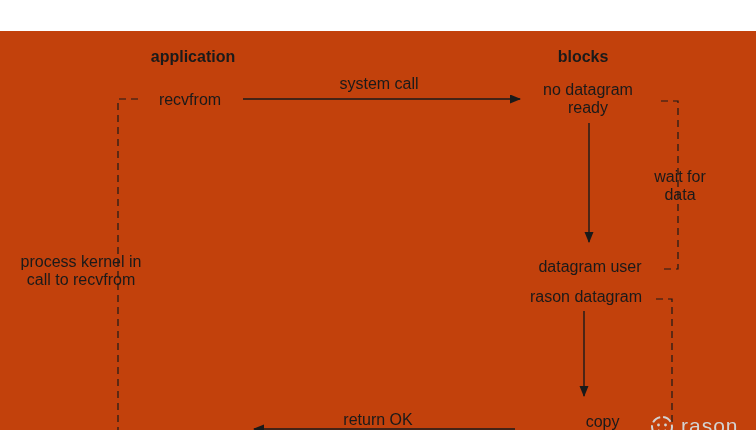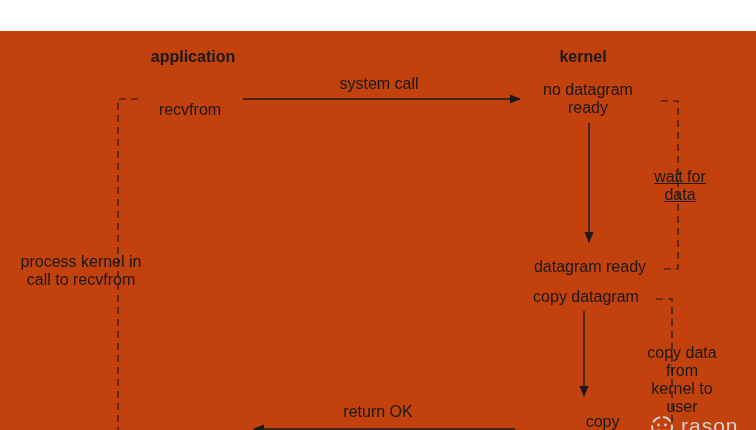--- a/index.html
+++ b/index.html
@@ -75,39 +75,37 @@
     <line x1="515" y1="398" x2="254" y2="398" stroke="currentColor" stroke-width="1.4" marker-end="url(#arrow)"></line>
 
     <path d="M138,68 L118,68 L118,400 L138,400" stroke="currentColor" stroke-width="1.2" stroke-dasharray="7,5"></path>
 
     <path d="M661,70 L678,70 L678,238 L659,238" stroke="currentColor" stroke-width="1.2" stroke-dasharray="7,5"></path>
 
     <path d="M656,268 L672,268 L672,414" stroke="currentColor" stroke-width="1.2" stroke-dasharray="7,5"></path>
   </svg>
 
   <div class="lbl hdr" style="left:193px; top:17px;">application</div>
-  <div class="lbl hdr" style="left:583px; top:17px;">kernel</div>
+  <div class="lbl hdr" style="left:583px; top:17px;">blocks</div>
 
-  <div class="lbl" style="left:190px; top:70px;">recvfrom</div>
+  <div class="lbl" style="left:190px; top:60px;">recvfrom</div>
   <div class="lbl" style="left:81px; top:222px;">process kernel in
 call to recvfrom</div>
 
   <div class="lbl" style="left:588px; top:50px;">no datagram
 ready</div>
-  <div class="lbl" style="left:590px; top:227px;">datagram ready</div>
-  <div class="lbl" style="left:586px; top:257px;">copy datagram</div>
+  <div class="lbl" style="left:590px; top:227px;">datagram user</div>
+  <div class="lbl" style="left:586px; top:257px;">rason datagram</div>
   <div class="lbl" style="left:587px; top:382px;text-align:right;">copy
 complete</div>
 
   <div class="lbl" style="left:379px; top:44px;">system call</div>
-  <div class="lbl" style="left:378px; top:372px;">return OK</div>
-  <div class="lbl" style="left:680px; top:137px;text-decoration:underline;">wait for
+  <div class="lbl" style="left:378px; top:380px;">return OK</div>
+  <div class="lbl" style="left:680px; top:137px;">wait for
 data</div>
-  <div class="lbl" style="left:682px; top:313px;">copy data from
-kernel to user</div>
 
   <div class="watermark">
     <svg width="28" height="28" viewBox="0 0 28 28">
       <circle cx="14" cy="15" r="10" stroke="currentColor" stroke-width="2" fill="none" stroke-dasharray="9,3"></circle>
       <circle cx="10.5" cy="13" r="1.4" fill="currentColor"></circle>
       <circle cx="17.5" cy="13" r="1.4" fill="currentColor"></circle>
       <path d="M10,18 Q14,21 18,18" stroke="currentColor" stroke-width="1.6" fill="none"></path>
     </svg>
     <span class="wm-text">rason</span>
   </div>

